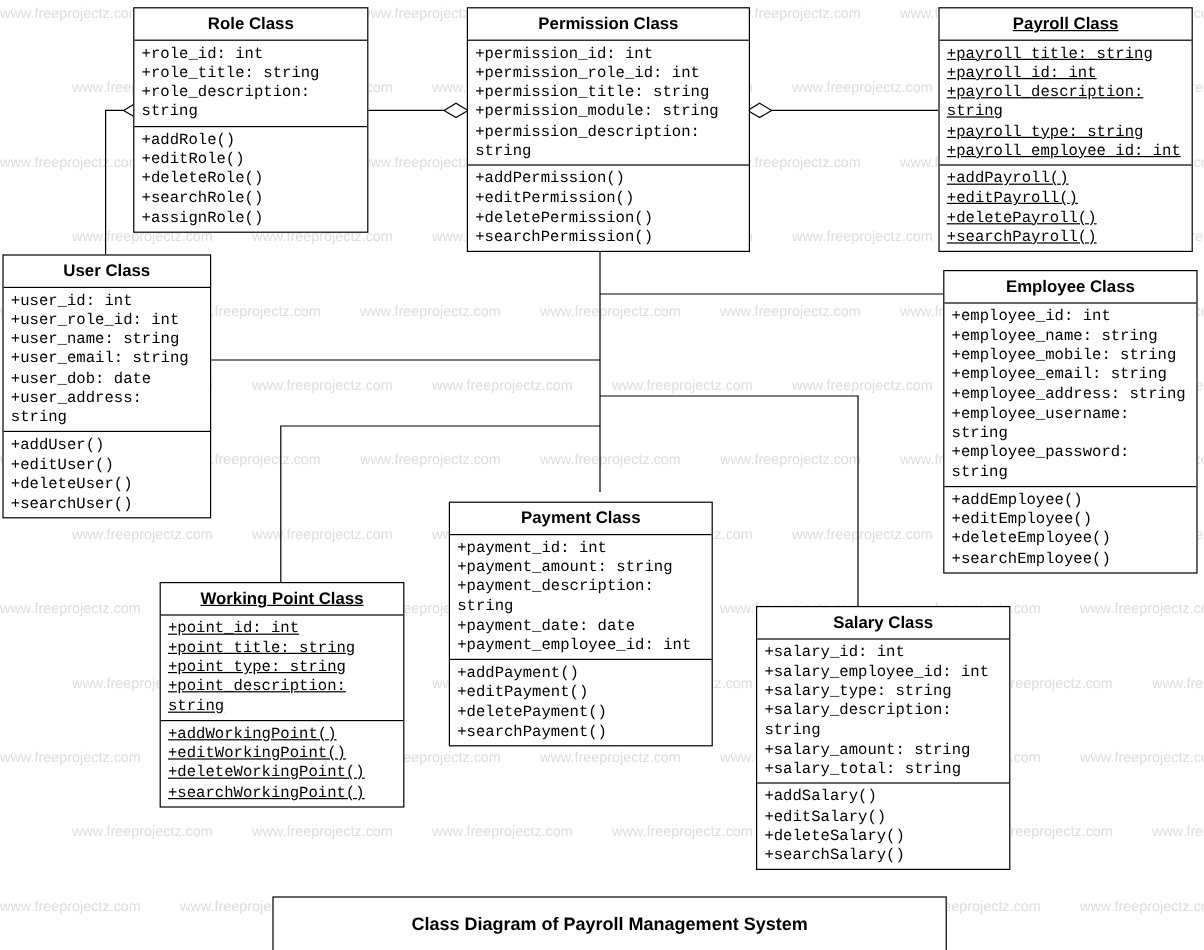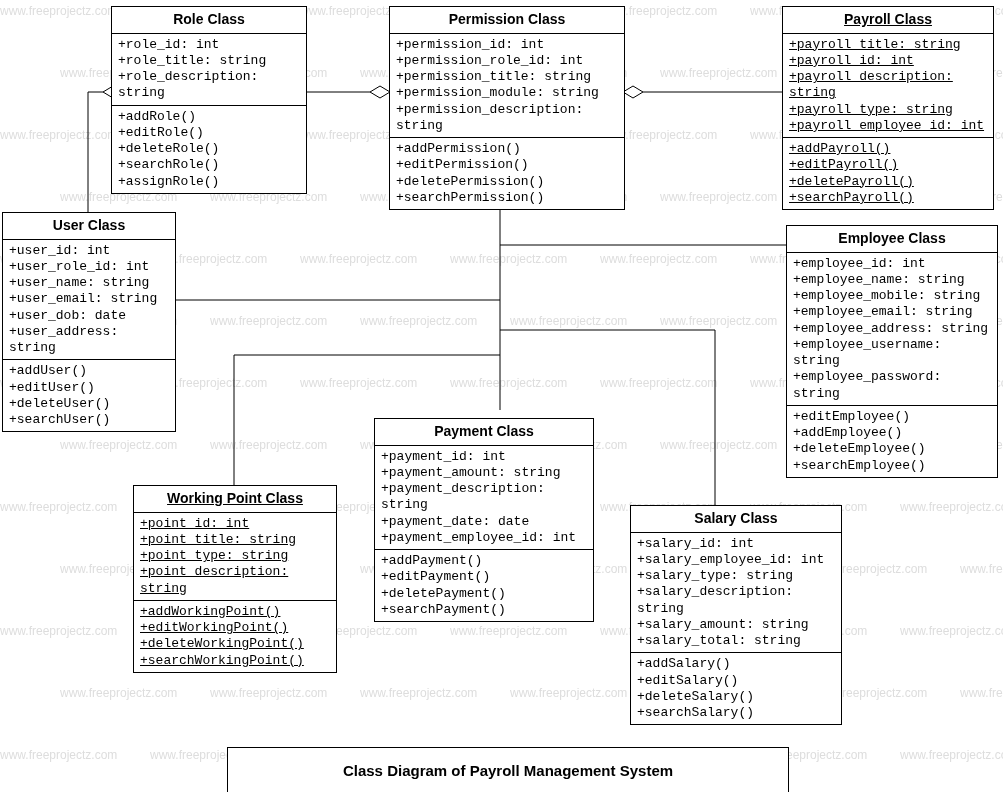--- a/index.html
+++ b/index.html
@@ -252,22 +252,22 @@
   <div class="class-section">
       <div>+employee_id: int</div>
       <div>+employee_name: string</div>
       <div>+employee_mobile: string</div>
       <div>+employee_email: string</div>
       <div>+employee_address: string</div>
       <div>+employee_username: string</div>
       <div>+employee_password: string</div>
     </div>
   <div class="class-section">
+      <div>+addEmployee()</div>
       <div>+editEmployee()</div>
-      <div>+addEmployee()</div>
       <div>+deleteEmployee()</div>
       <div>+searchEmployee()</div>
     </div>
 </div>
 
 <div class="class-box" style="left:374px; top:418px; width:218px;">
   <div class="class-header">Payment Class</div>
   <div class="class-section">
       <div>+payment_id: int</div>
       <div>+payment_amount: string</div>

